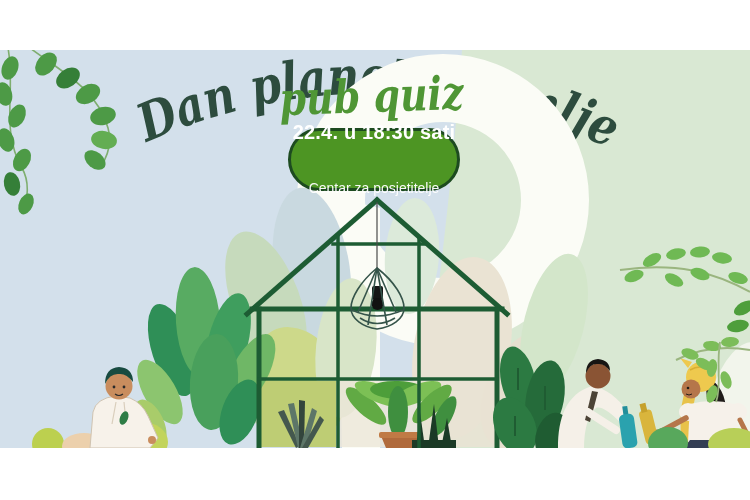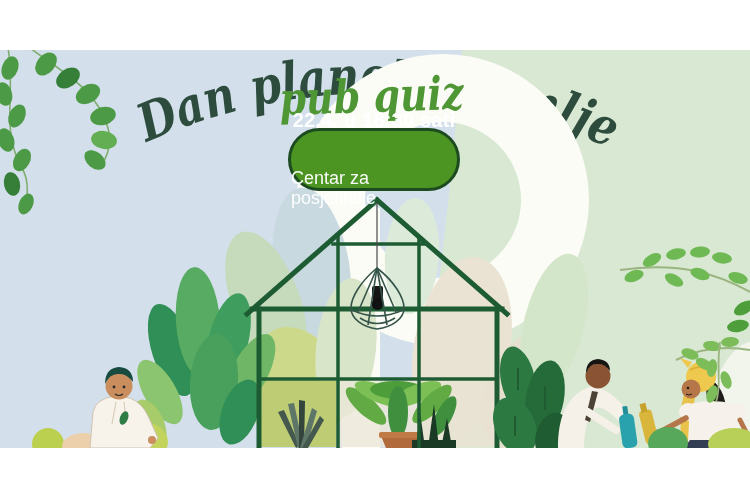--- a/index.html
+++ b/index.html
@@ -18,21 +18,21 @@
     border:3px solid var(--badge-border,#1d4b20);
     border-radius:32px;box-sizing:border-box;
     display:flex;flex-direction:column;align-items:center;justify-content:center;
     gap:1px;z-index:5;
   }
   .badge-line1{
     color:var(--badge-text,#ffffff);font-size:20px;font-weight:bold;line-height:1.05;
     letter-spacing:.2px;
   }
   .badge-line2{
-    color:var(--badge-text,#ffffff);font-size:18px;line-height:1.1;opacity:.96;margin-top:37px;
+    color:var(--badge-text,#ffffff);font-size:14px;line-height:1.1;opacity:.96;margin-top:37px;
   }
   .title-text{
     font-family:"DejaVu Serif","Liberation Serif",serif;
     font-style:italic;font-weight:bold;
   }
 </style>
 </head>
 <body>
 
 <div class="poster">

